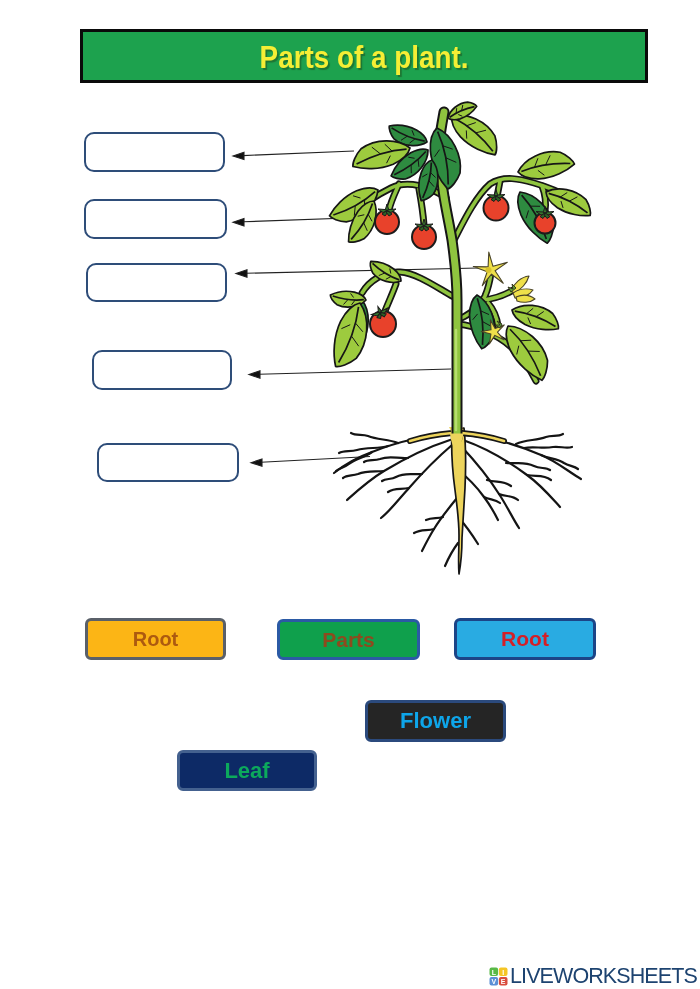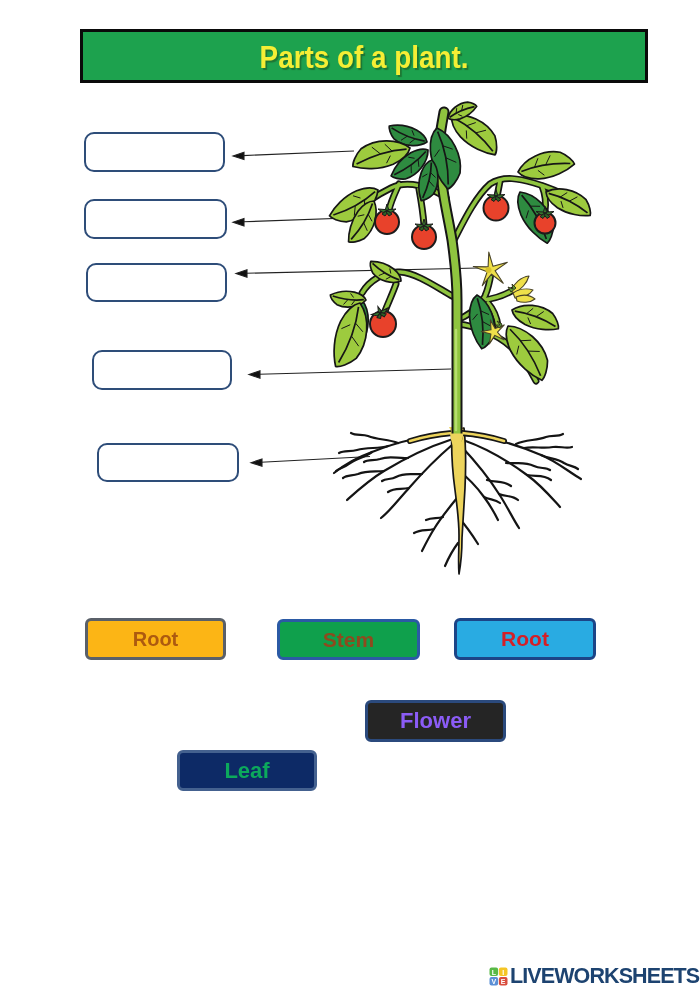--- a/index.html
+++ b/index.html
@@ -10,24 +10,24 @@
   #b1{left:84px;top:132px;width:137px;height:36px;}
   #b2{left:84px;top:199px;width:139px;height:36px;}
   #b3{left:86px;top:263px;width:137px;height:35px;}
   #b4{left:92px;top:350px;width:136px;height:36px;}
   #b5{left:97px;top:443px;width:138px;height:35px;}
   .btn{position:absolute;border-radius:6px;text-align:center;font-weight:bold;}
   #root{left:85px;top:618px;width:135px;height:36px;background:#fcb515;border:3px solid #5a6069;color:#ad5a10;line-height:36px;font-size:20px;}
   #stem{left:277px;top:619px;width:137px;height:35px;background:#0fa04c;border:3px solid #2b5aa5;color:#8e4a1e;line-height:35px;font-size:21px;}
   #fruit{left:454px;top:618px;width:136px;height:36px;background:#29abe2;border:3px solid #1c4587;color:#d41f27;line-height:36px;font-size:21px;}
   #leaf{left:177px;top:702px;width:134px;height:35px;background:#0d2a66;border:3px solid #44618f;color:#0ca95c;line-height:35px;font-size:22px;margin-top:48px;}
-  #flower{left:365px;top:700px;width:135px;height:36px;background:#252525;border:3px solid #2b4a7d;color:#8b5cf6;line-height:36px;font-size:22px;}
+  #flower{left:365px;top:700px;width:135px;height:36px;background:#252525;border:3px solid #2b4a7d;color:#0ea5e9;line-height:36px;font-size:22px;}
   #plantsvg{position:absolute;left:0;top:0;}
   .logo{position:absolute;left:489px;top:964px;display:flex;align-items:center;}
-  .logotext{font-size:21.5px;font-weight:bold;color:#1d4370;letter-spacing:-0.9px;margin-left:2px;}
+  .logotext{font-size:21.5px;font-weight:normal;color:#1d4370;letter-spacing:-0.9px;margin-left:2px;}
 </style>
 </head>
 <body>
 <div class="hdr"><span>Parts of a plant.</span></div>
 <div class="abox" id="b1"></div>
 <div class="abox" id="b2"></div>
 <div class="abox" id="b3"></div>
 <div class="abox" id="b4"></div>
 <div class="abox" id="b5"></div>
 
@@ -187,21 +187,21 @@
 
     </g>
     <g fill="#5f9e35" stroke="#2c2c18" stroke-width="0.9">
       <path d="M511,292 L508,287 L513,289 L512,284 L516,288 Z"></path>
       <path d="M500,328 L495,325 L500,325 L497,321 L502,324 Z"></path>
     </g>
   </g>
 </svg>
 
 <div class="btn" id="root">Root</div>
-<div class="btn" id="stem">Stem</div>
+<div class="btn" id="stem">Parts</div>
 <div class="btn" id="fruit">Root</div>
 <div class="btn" id="leaf">Leaf</div>
 <div class="btn" id="flower">Flower</div>
 
 <div class="logo">
   <svg width="19" height="19" viewBox="0 0 19 19">
     <rect x="0.5" y="0.5" width="8.6" height="8.6" rx="2" fill="#58b947"></rect>
     <rect x="9.9" y="0.5" width="8.6" height="8.6" rx="2" fill="#f5c525"></rect>
     <rect x="0.5" y="9.9" width="8.6" height="8.6" rx="2" fill="#5b8fd6"></rect>
     <rect x="9.9" y="9.9" width="8.6" height="8.6" rx="2" fill="#d94d3e"></rect>

